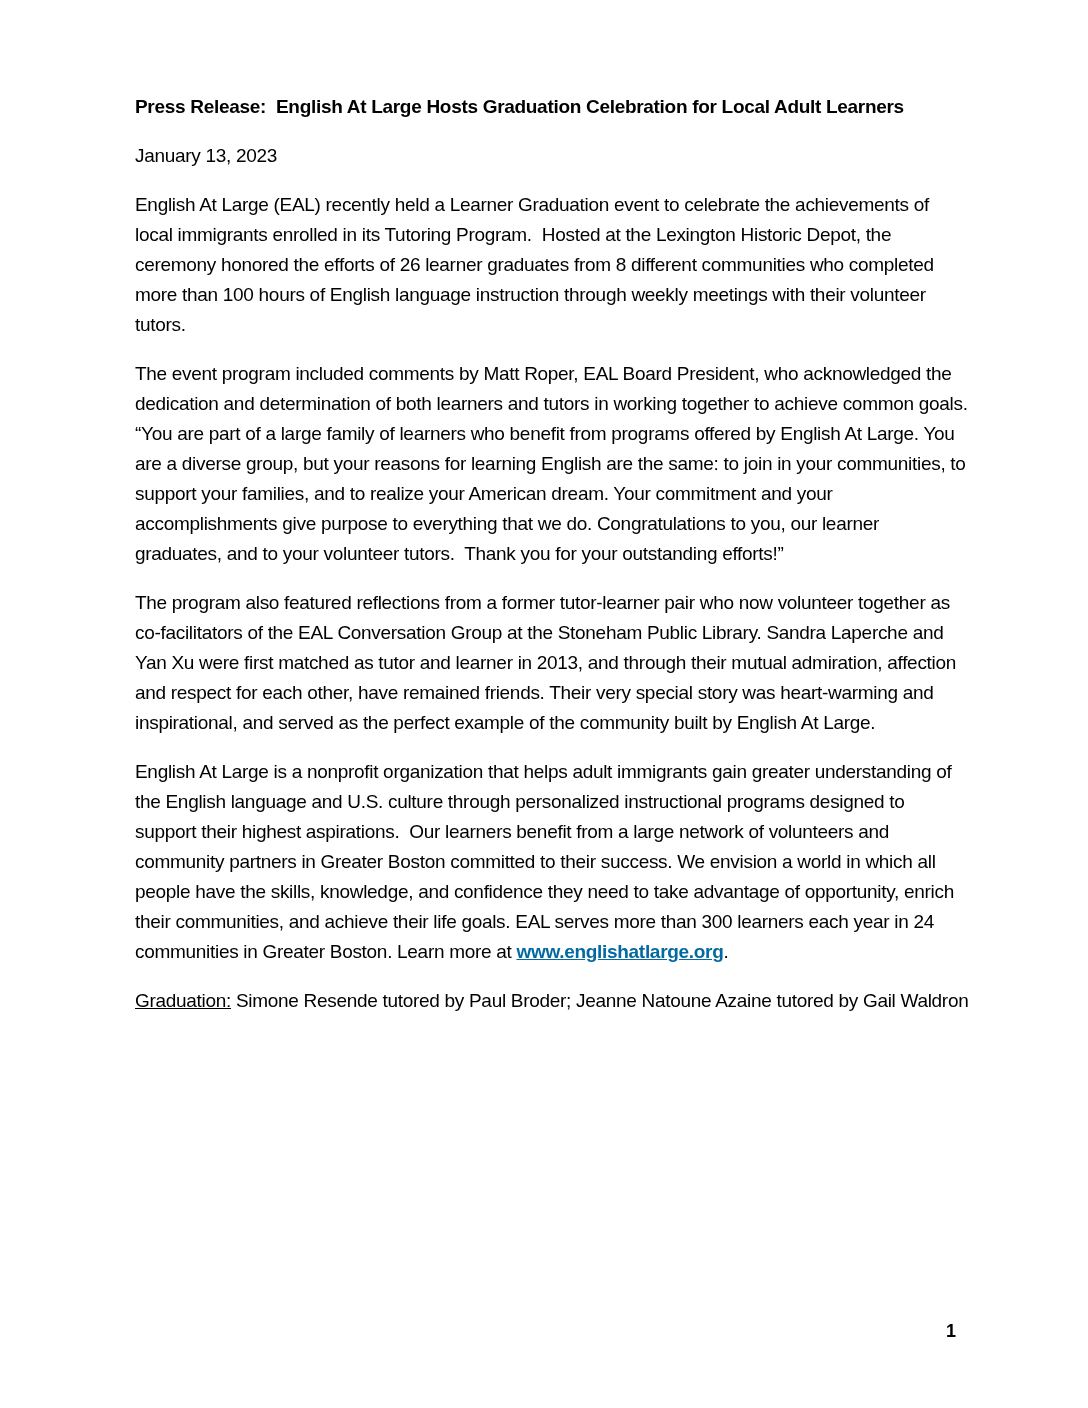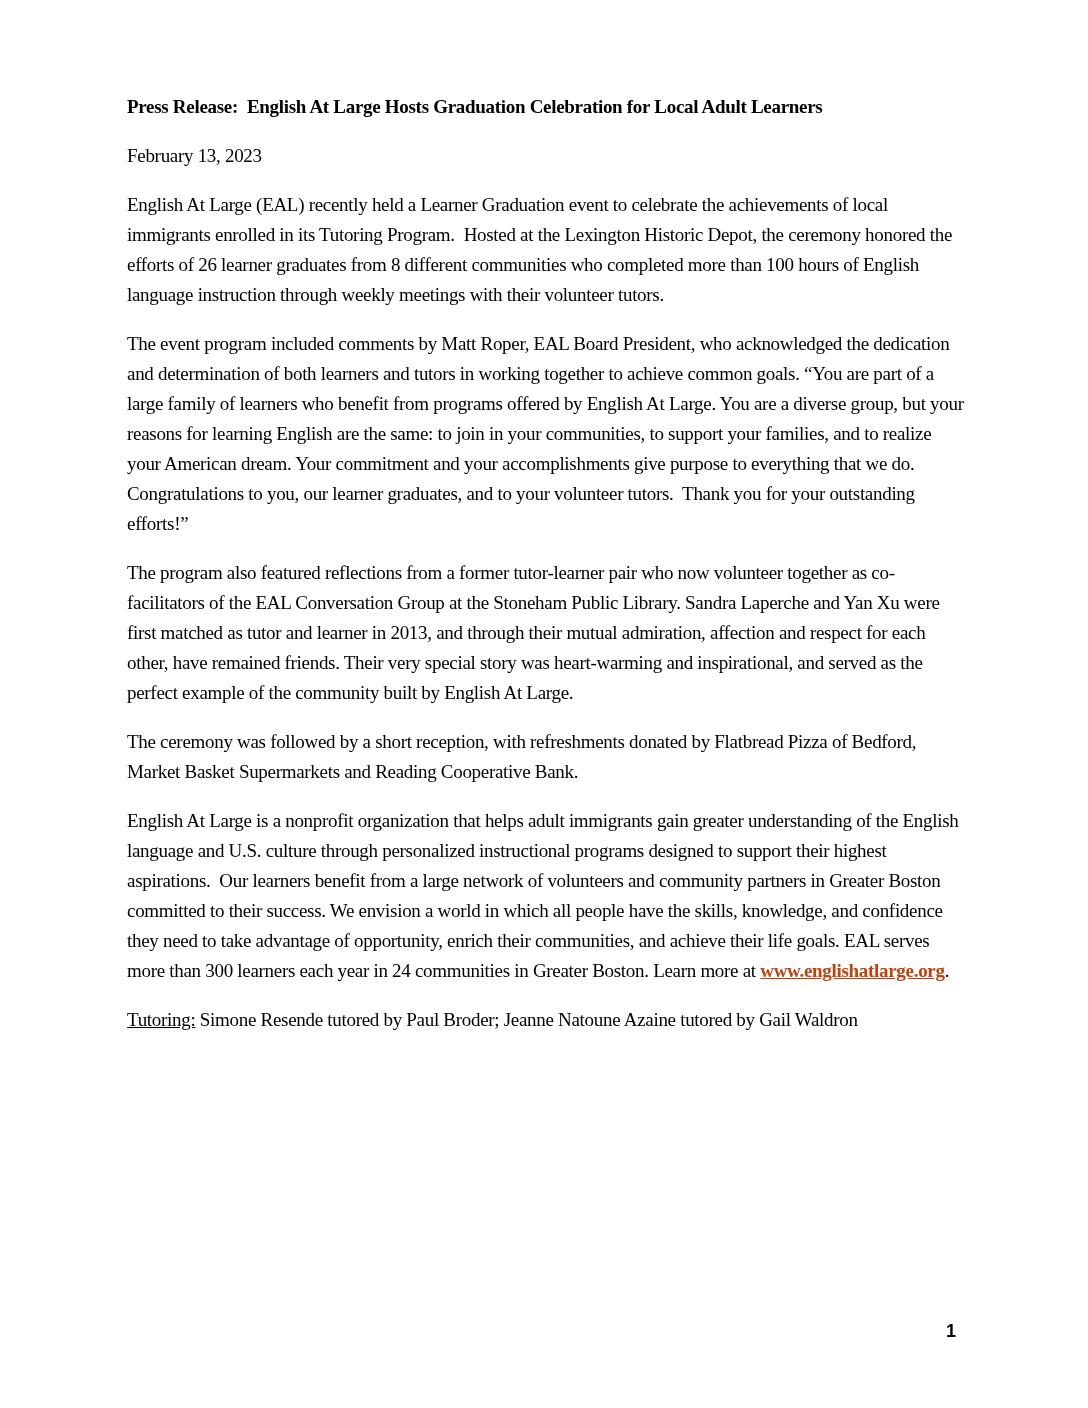--- a/index.html
+++ b/index.html
@@ -20,27 +20,26 @@
   .content {
     position: absolute;
     left: 127px;
     top: 92px;
     width: 842px;
     font-size: 19px;
     line-height: 30px;
     letter-spacing: -0.3px;
   }
   .content p {
-    margin: 0 0 19px 0;
+    margin: 0 0 19px 8px;
     white-space: pre-wrap;
-    font-family: Liberation Serif, serif;
   }
   .title { font-weight: bold; }
   .link {
-    color: #c2410c;
+    color: #0369a1;
     text-decoration: underline;
     font-weight: bold;
     cursor: pointer;
   }
   .town { text-decoration: underline; }
   .page-number {
     position: absolute;
     left: 946px;
     top: 1320px;
     font-size: 18px;
@@ -49,32 +48,31 @@
   }
 </style>
 </head>
 <body>
 
 <div class="page">
   <div class="content">
 
     <p class="title">Press Release:  English At Large Hosts Graduation Celebration for Local Adult Learners</p>
 
-    <p class="date">February 13, 2023</p>
+    <p class="date">January 13, 2023</p>
 
     <p>English At Large (EAL) recently held a Learner Graduation event to celebrate the achievements of local immigrants enrolled in its Tutoring Program.  Hosted at the Lexington Historic Depot, the ceremony honored the efforts of 26 learner graduates from 8 different communities who completed more than 100 hours of English language instruction through weekly meetings with their volunteer tutors.</p>
 
     <p>The event program included comments by Matt Roper, EAL Board President, who acknowledged the dedication and determination of both learners and tutors in working together to achieve common goals. “You are part of a large family of learners who benefit from programs offered by English At Large. You are a diverse group, but your reasons for learning English are the same: to join in your communities, to support your families, and to realize your American dream. Your commitment and your accomplishments give purpose to everything that we do. Congratulations to you, our learner graduates, and to your volunteer tutors.  Thank you for your outstanding efforts!”</p>
 
     <p>The program also featured reflections from a former tutor-learner pair who now volunteer together as co-facilitators of the EAL Conversation Group at the Stoneham Public Library. Sandra Laperche and Yan Xu were first matched as tutor and learner in 2013, and through their mutual admiration, affection and respect for each other, have remained friends. Their very special story was heart-warming and inspirational, and served as the perfect example of the community built by English At Large.</p>
 
-    <p>The ceremony was followed by a short reception, with refreshments donated by Flatbread Pizza of Bedford, Market Basket Supermarkets and Reading Cooperative Bank.</p>
 
     <p><span>English At Large is a nonprofit organization that helps adult immigrants gain greater understanding of the English language and U.S. culture through personalized instructional programs designed to support their highest aspirations.  Our learners benefit from a large network of volunteers and community partners in Greater Boston committed to their success. We envision a world in which all people have the skills, knowledge, and confidence they need to take advantage of opportunity, enrich their communities, and achieve their life goals. EAL serves more than 300 learners each year in 24 communities in Greater Boston. Learn more at </span><a class="link">www.englishatlarge.org</a><span>.</span></p>
 
 
 
-    <p><span class="town">Tutoring:</span><span> Simone Resende tutored by Paul Broder; Jeanne Natoune Azaine tutored by Gail Waldron</span></p>
+    <p><span class="town">Graduation:</span><span> Simone Resende tutored by Paul Broder; Jeanne Natoune Azaine tutored by Gail Waldron</span></p>
 
   </div>
 
   <div class="page-number">1</div>
 </div>
 
 </body></html>

